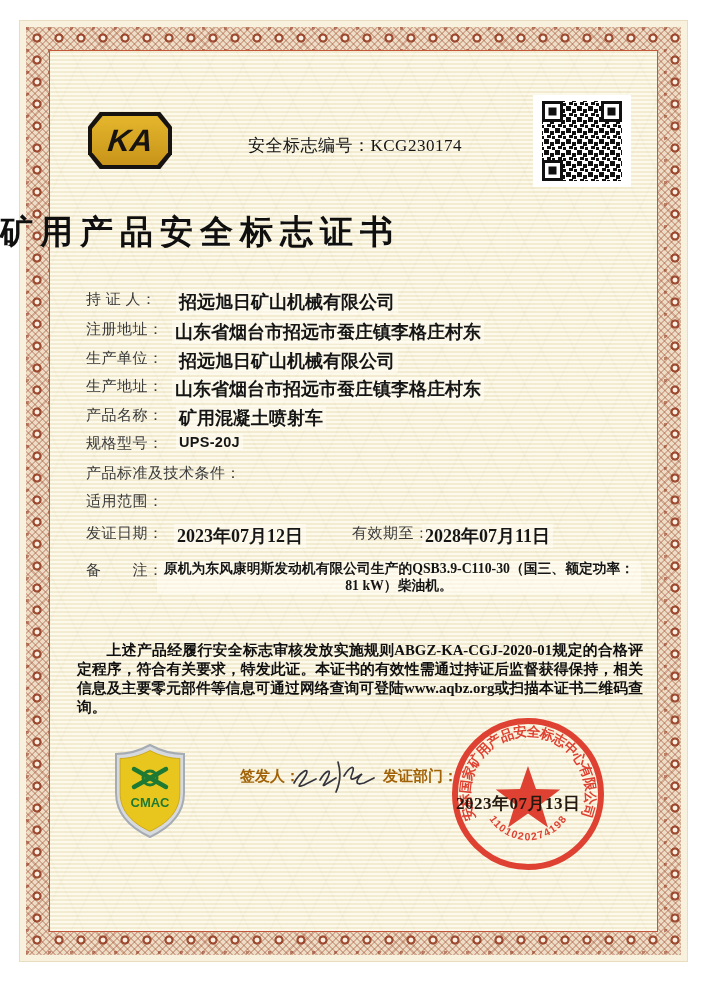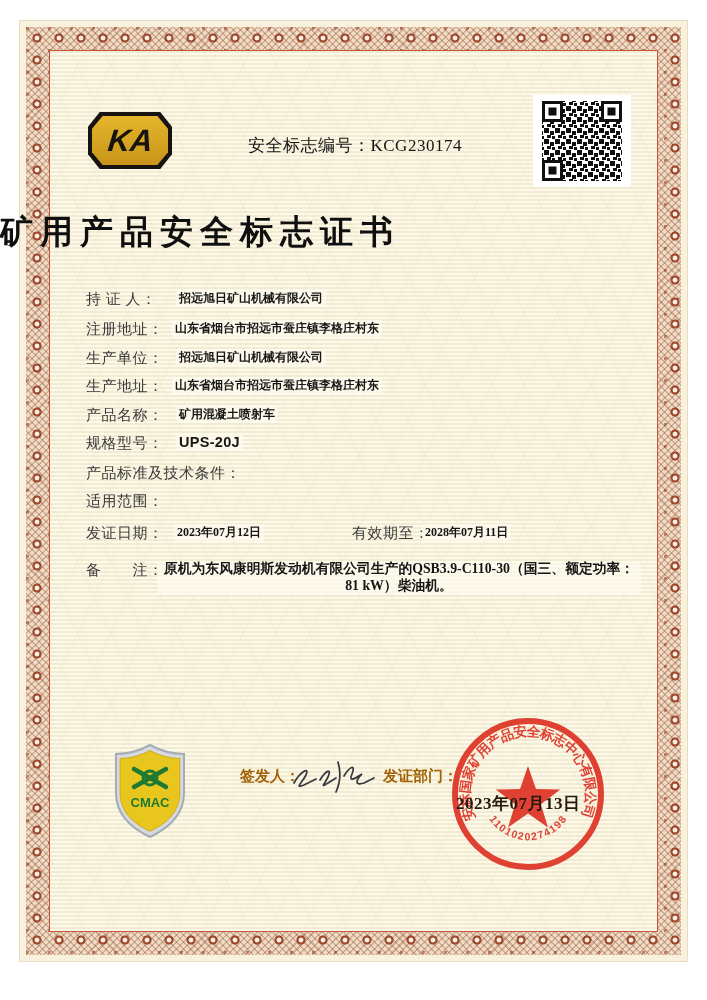--- a/index.html
+++ b/index.html
@@ -36,21 +36,21 @@
   .qr{position:absolute;left:533px;top:95px;width:98px;height:92px;}
 
   
   .title{position:absolute;left:0;top:210px;width:100%;
         font-family:"Liberation Sans",sans-serif;font-weight:900;font-size:33px;color:#0f0f0f;
         letter-spacing:7px;}
 
   
   .row{position:absolute;left:0;right:0;height:22px;}
   .flabel{position:absolute;left:86px;font-size:15px;color:#3a3a3a;letter-spacing:.5px;white-space:nowrap;text-align:right;}
-  .fvalue{position:absolute;font-size:12px;font-weight:600;color:#151515;white-space:nowrap;
+  .fvalue{position:absolute;font-size:18px;font-weight:600;color:#151515;white-space:nowrap;
         background:rgba(255,253,244,.55);padding:0 3px;}
   .latin{font-family:"Liberation Sans",sans-serif;font-weight:700;font-size:14.5px;letter-spacing:.3px;}
   .remark-val{white-space:normal;width:478px;line-height:16.5px;font-size:13.8px;text-align:center;}
 
   
   .statement{position:absolute;left:77px;top:641px;width:566px;font-size:14.8px;font-weight:600;
         line-height:19px;color:#101010;text-indent:2em;text-align:justify;}
 
   
   .cmac{position:absolute;left:112px;top:743px;width:76px;height:96px;}
@@ -143,20 +143,21 @@
     <span class="fvalue" style="left:174px">2023年07月12日</span>
     <span class="flabel" style="left:352px">有效期至：</span>
     <span class="fvalue" style="left:422px">2028年07月11日</span>
   </div>
 
   <div class="row" style="top:561px;height:40px">
     <span class="flabel">备　　注：</span>
     <span class="fvalue remark-val" style="left:157px">原机为东风康明斯发动机有限公司生产的QSB3.9-C110-30（国三、额定功率：81 kW）柴油机。</span>
   </div>
 
+  <div class="statement">上述产品经履行安全标志审核发放实施规则ABGZ-KA-CGJ-2020-01规定的合格评定程序，符合有关要求，特发此证。本证书的有效性需通过持证后监督获得保持，相关信息及主要零元部件等信息可通过网络查询可登陆www.aqbz.org或扫描本证书二维码查询。</div>
 
   <svg class="cmac" viewBox="0 0 76 96">
     <path d="M38,2 C49,8 62,11 72,11 L72,50 C72,72 57,85 38,94 C19,85 4,72 4,50 L4,11 C14,11 27,8 38,2 Z" fill="#d6d9dd" stroke="#a6acb4" stroke-width="2"></path>
     <path d="M38,2 C49,8 62,11 72,11 L72,50 C72,72 57,85 38,94 C19,85 4,72 4,50 L4,11 C14,11 27,8 38,2 Z" transform="translate(4.6,5.8) scale(0.878)" fill="#e8c61e" stroke="#caa50f" stroke-width="1"></path>
     <g stroke="#1e7a33" stroke-width="4.5" stroke-linecap="round" fill="none">
       <path d="M22,26 L54,44"></path>
       <path d="M54,26 L22,44"></path>
     </g>
     <circle cx="38" cy="35" r="7" fill="none" stroke="#1e7a33" stroke-width="3"></circle>
     <text x="38" y="64" text-anchor="middle" font-family="Liberation Sans, sans-serif" font-size="13" font-weight="bold" fill="#1e7a33">CMAC</text>

